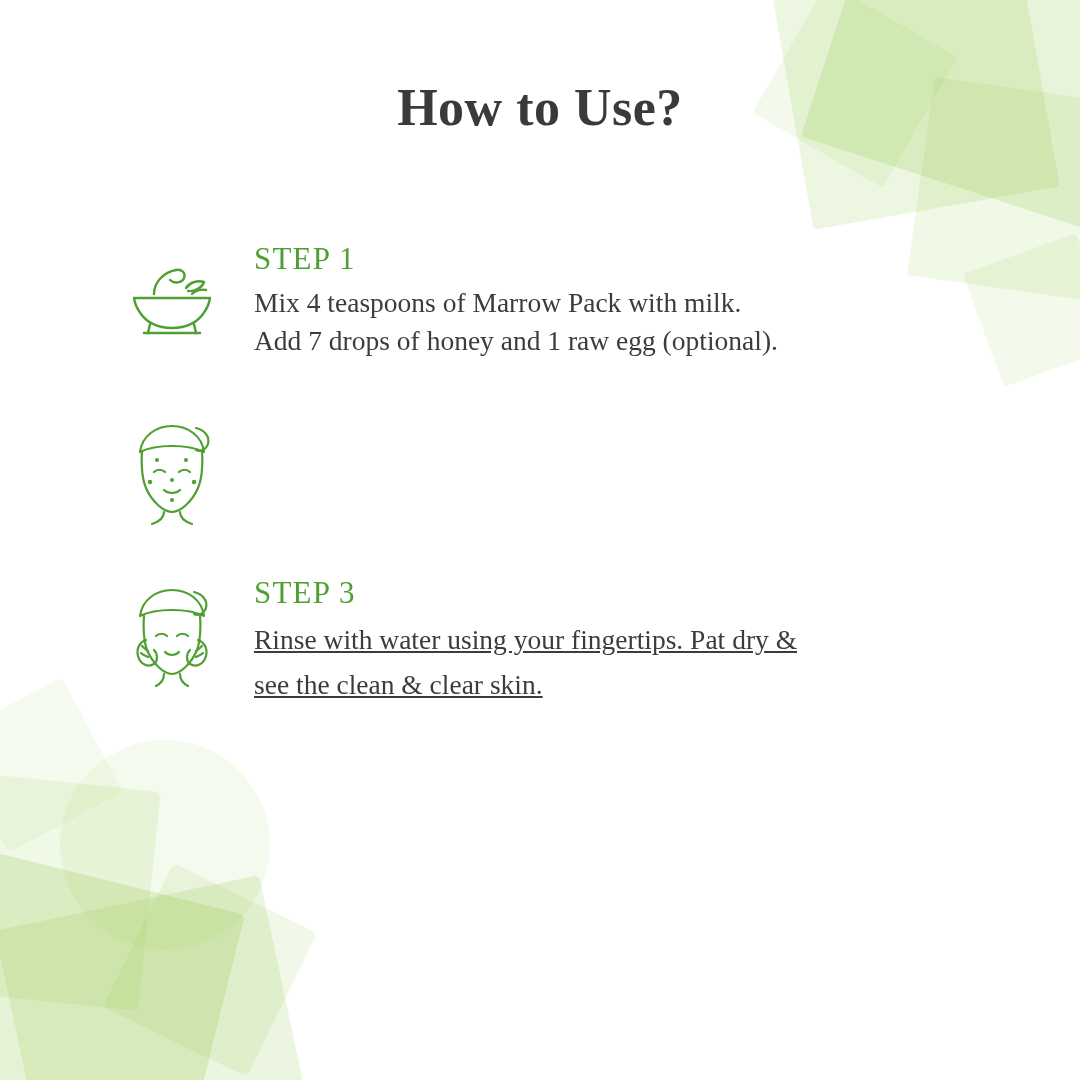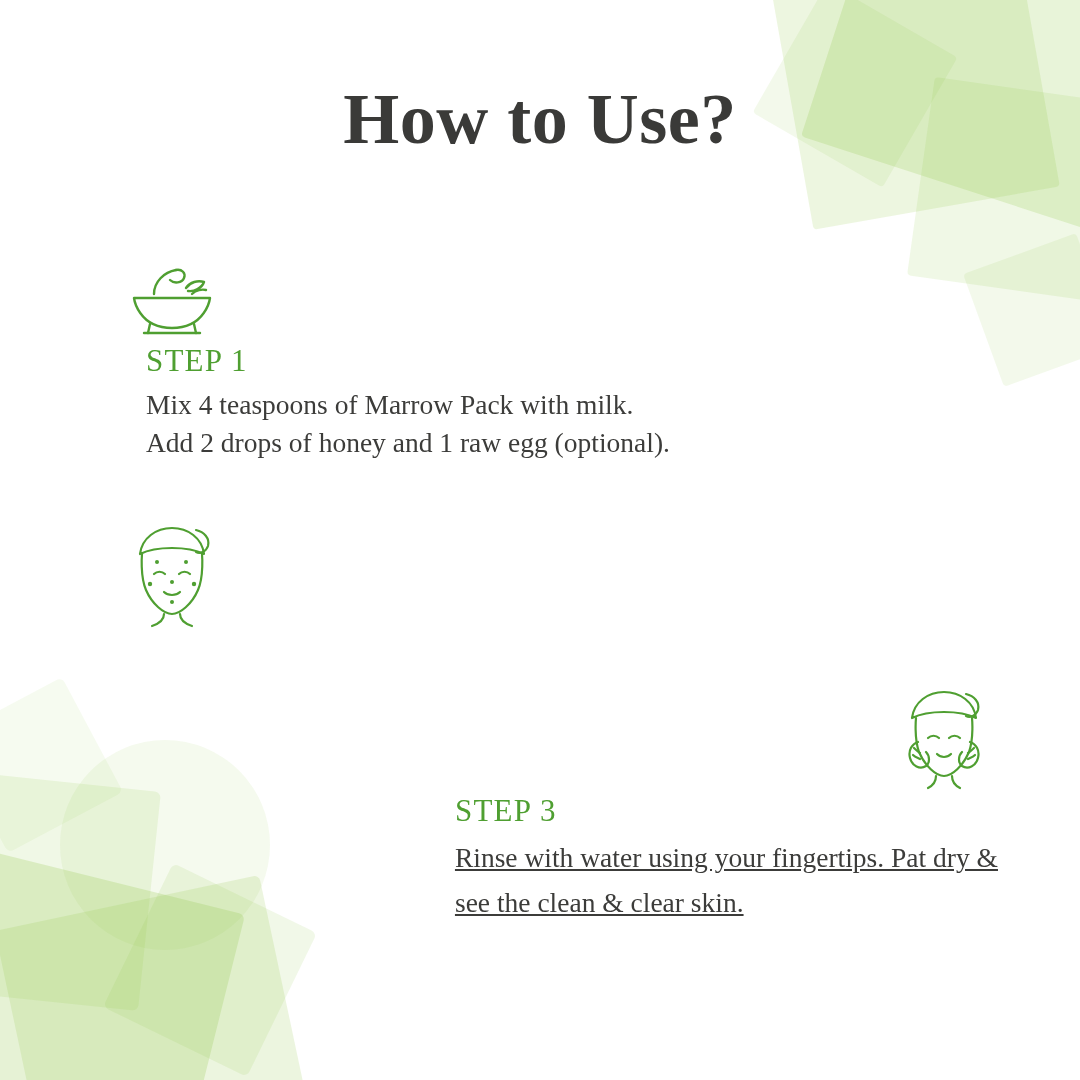--- a/index.html
+++ b/index.html
@@ -117,40 +117,39 @@
     padding: 0;
   }
 
   .title {
     position: absolute;
     top: 78px;
     left: 0;
     width: 100%;
     text-align: center;
     font-family: "Liberation Serif", serif;
-    font-size: 72px;
+    font-size: 52px;
     font-weight: 700;
     color: #3a3a38;
     letter-spacing: 0.5px;
   }
 
   .steps {
     position: absolute;
     top: 238px;
     left: 118px;
     width: 880px;
   }
 
   .step {
     display: flex;
     align-items: flex-start;
     margin-bottom: 46px;
-    flex-direction: column;
-  }
-  .step:last-child { margin-bottom: 17px; align-items: flex-end; }
+  }
+  .step:last-child { margin-bottom: 17px; }
 
   .step-icon {
     width: 108px;
     min-width: 108px;
     display: flex;
     justify-content: center;
     padding-top: 16px;
   }
 
   .step-body {
@@ -217,21 +216,21 @@
           <path d="M30 40 C30 28 40 18 52 16"></path>
           <path d="M52 16 C58 15 62 19 60 24 C58 29 50 30 46 26"></path>
 
           <path d="M62 34 C66 28 74 26 80 28 C78 34 70 38 64 37"></path>
           <path d="M68 40 C72 36 78 35 82 36"></path>
         </svg>
       </div>
       <div class="step-body">
         <div class="step-label">STEP 1</div>
         <div class="step-text">Mix 4 teaspoons of Marrow Pack with milk.
-Add 2 drops of honey and 1 raw egg (optional).</div>
+Add 7 drops of honey and 1 raw egg (optional).</div>
       </div>
     </div>
 
     <div class="step step-2">
       <div class="step-icon">
         <svg class="icon-svg" width="96" height="104" viewBox="0 0 96 104" fill="none" stroke="#4f9f31" stroke-width="2.2" stroke-linecap="round" stroke-linejoin="round">
 
           <path d="M16 30 C18 14 32 4 48 4 C64 4 78 14 80 30 C72 26 60 24 48 24 C36 24 24 26 16 30 Z"></path>
           <path d="M72 6 C80 8 86 14 84 22 C82 28 76 30 72 28"></path>
 

